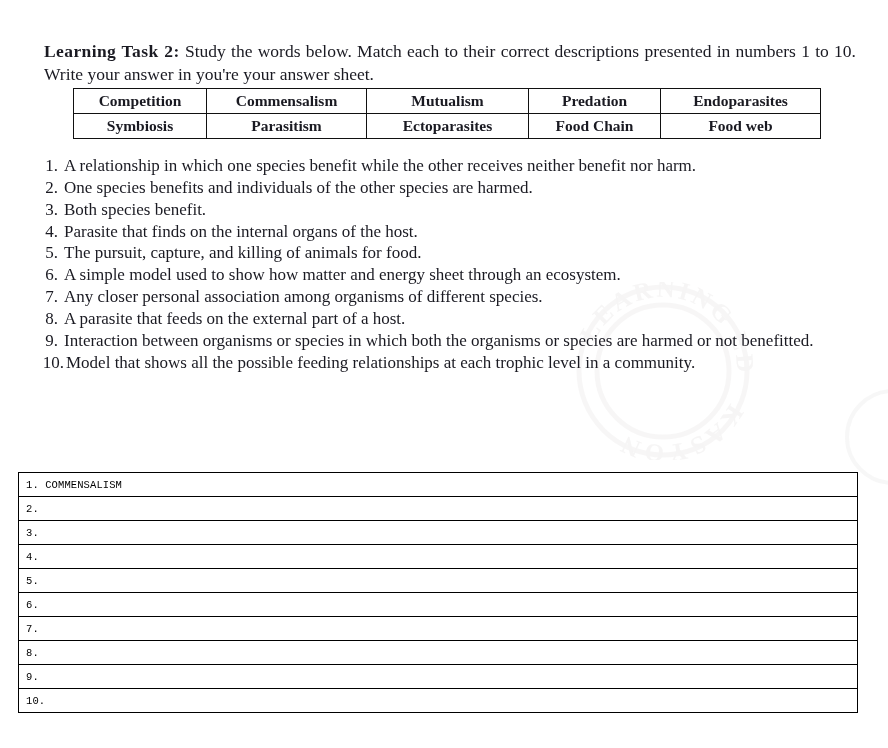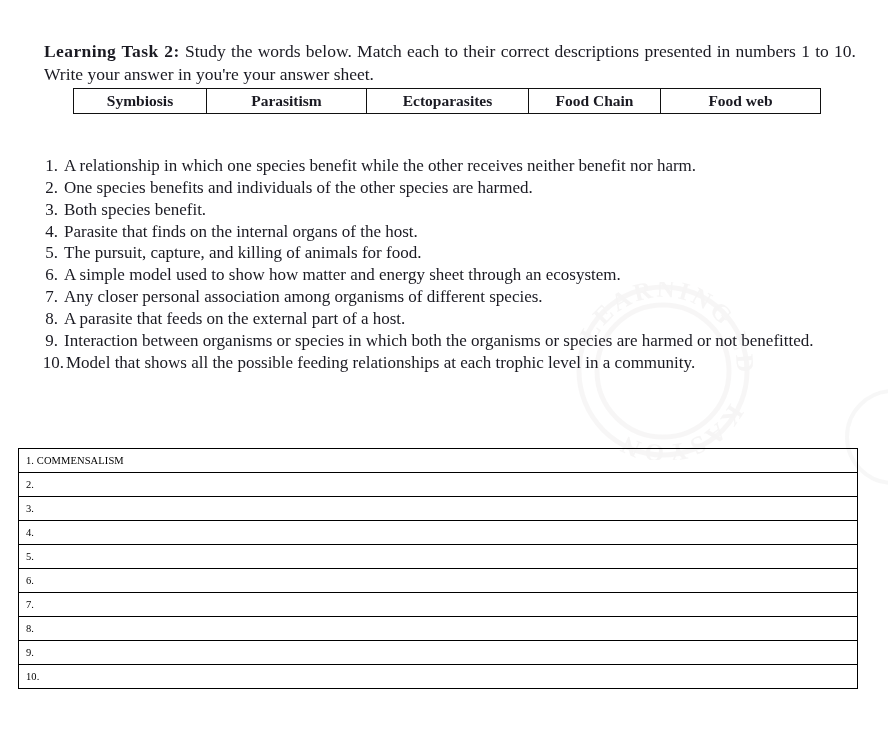--- a/index.html
+++ b/index.html
@@ -97,24 +97,24 @@
   }
   .desc-text.just {
     text-align: justify;
     text-justify: inter-word;
   }
 
   
   .answer-table {
     position: absolute;
     left: 18px;
-    top: 448px;
+    top: 472px;
     width: 840px;
     border-collapse: collapse;
-    font-family: Liberation Serif, serif;
+    font-family: Liberation Mono, monospace;
   }
   .answer-table td {
     border: 1.3px solid #000;
     height: 21px;
     font-size: 10.5px;
     padding: 1px 0 1px 7px;
     vertical-align: middle;
     color: #000;
     letter-spacing: 0.1px;
   }
@@ -146,20 +146,27 @@
 <table class="wordbank">
   <colgroup>
     <col class="c1">
       <col class="c2">
       <col class="c3">
       <col class="c4">
       <col class="c5">
   </colgroup>
   <tbody>
     <tr>
+      <td>Competition</td>
+      <td>Commensalism</td>
+      <td>Mutualism</td>
+      <td>Predation</td>
+      <td>Endoparasites</td>
+    </tr>
+    <tr>
       <td>Symbiosis</td>
       <td>Parasitism</td>
       <td>Ectoparasites</td>
       <td>Food Chain</td>
       <td>Food web</td>
     </tr>
   </tbody>
 </table>
 
 <div class="desc-list">

